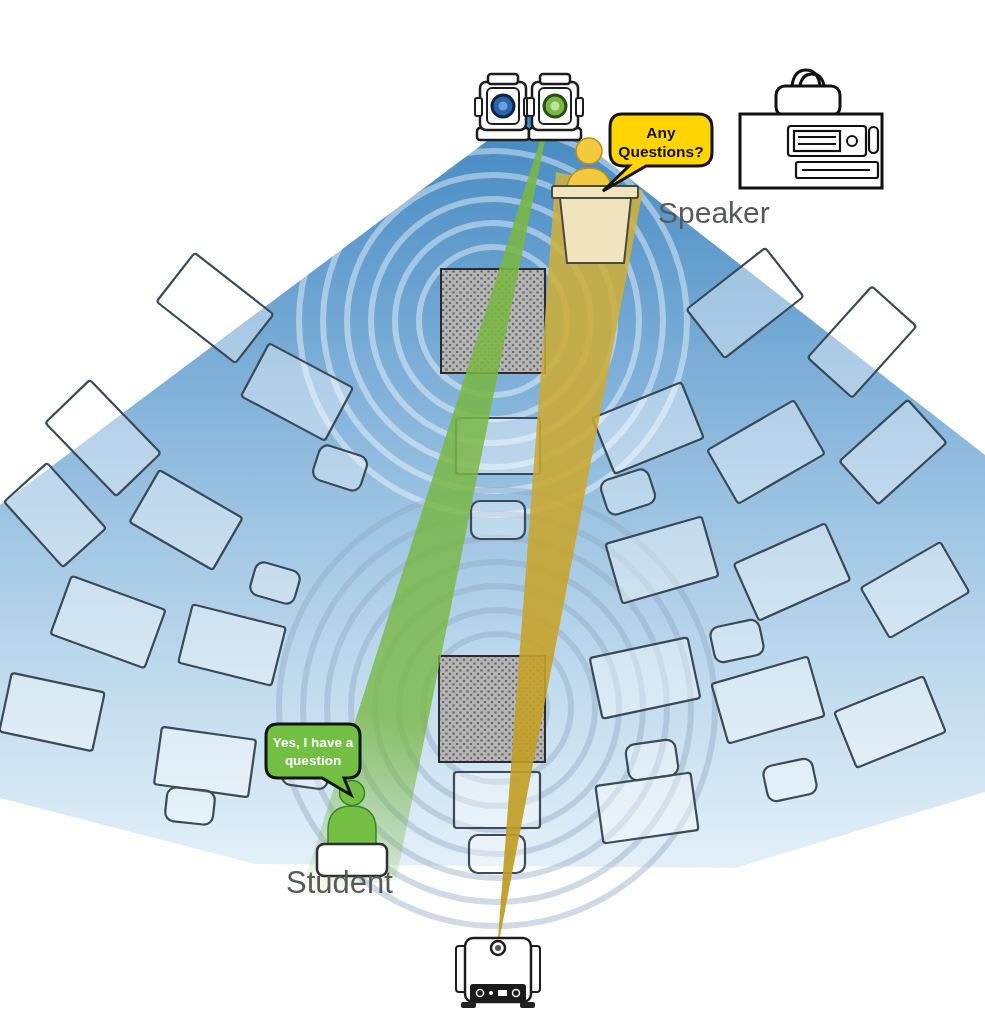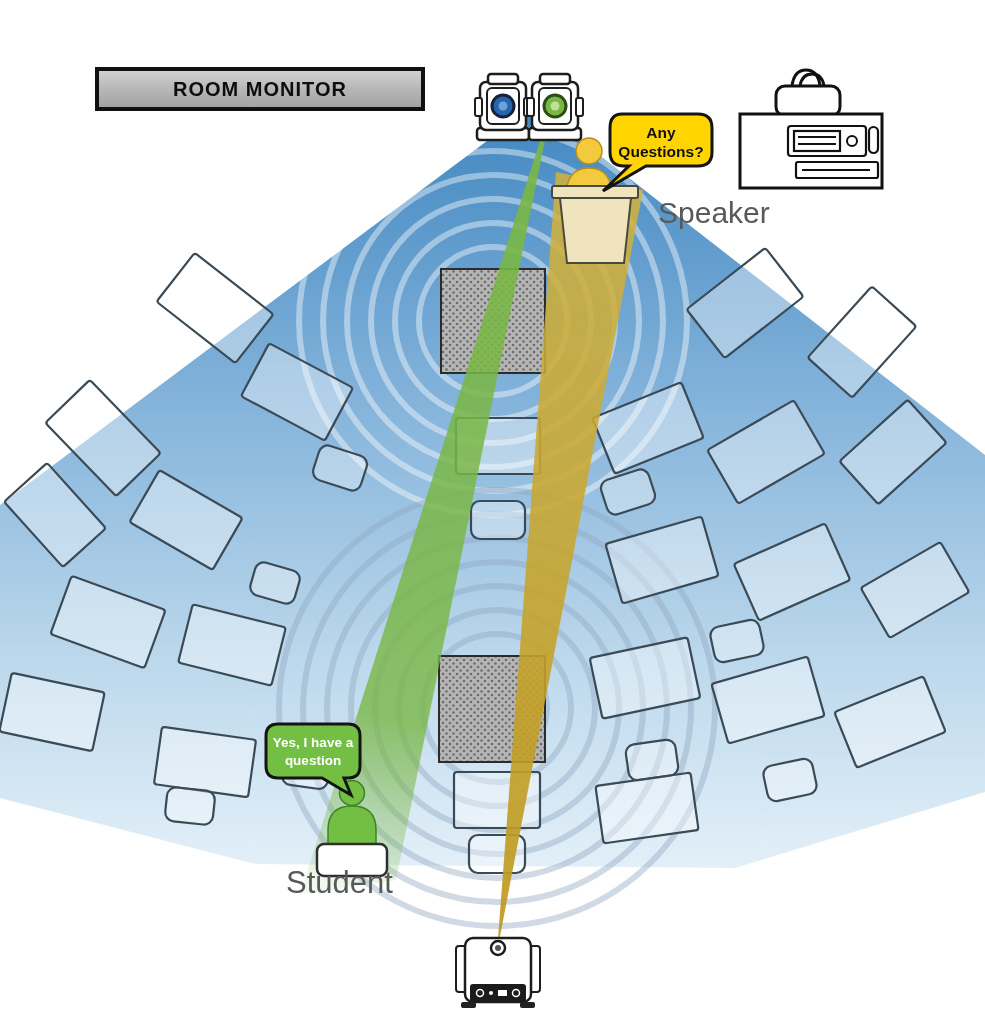--- a/index.html
+++ b/index.html
@@ -198,17 +198,14 @@
       <path d="M278,724 L348,724 Q360,724 360,736 L360,766 Q360,778 348,778
                L344,778 L351,795 L322,778 L278,778 Q266,778 266,766 L266,736 Q266,724 278,724 Z" style="fill:var(--bubble_green,#72bf44)" stroke="#141414" stroke-width="3"></path>
       <text class="bubble-text-s" x="313" y="747">Yes, I have a</text>
       <text class="bubble-text-s" x="313" y="765">question</text>
     </g>
 
     <text class="fig-label" x="658" y="223">Speaker</text>
     <text class="fig-label" x="286" y="893" style="font-size:31px">Student</text>
   </svg>
 
-  <div class="room-monitor">
-    <span>ROOM MONITOR</span>
-  </div>
 
 </div>
 
 </body></html>

